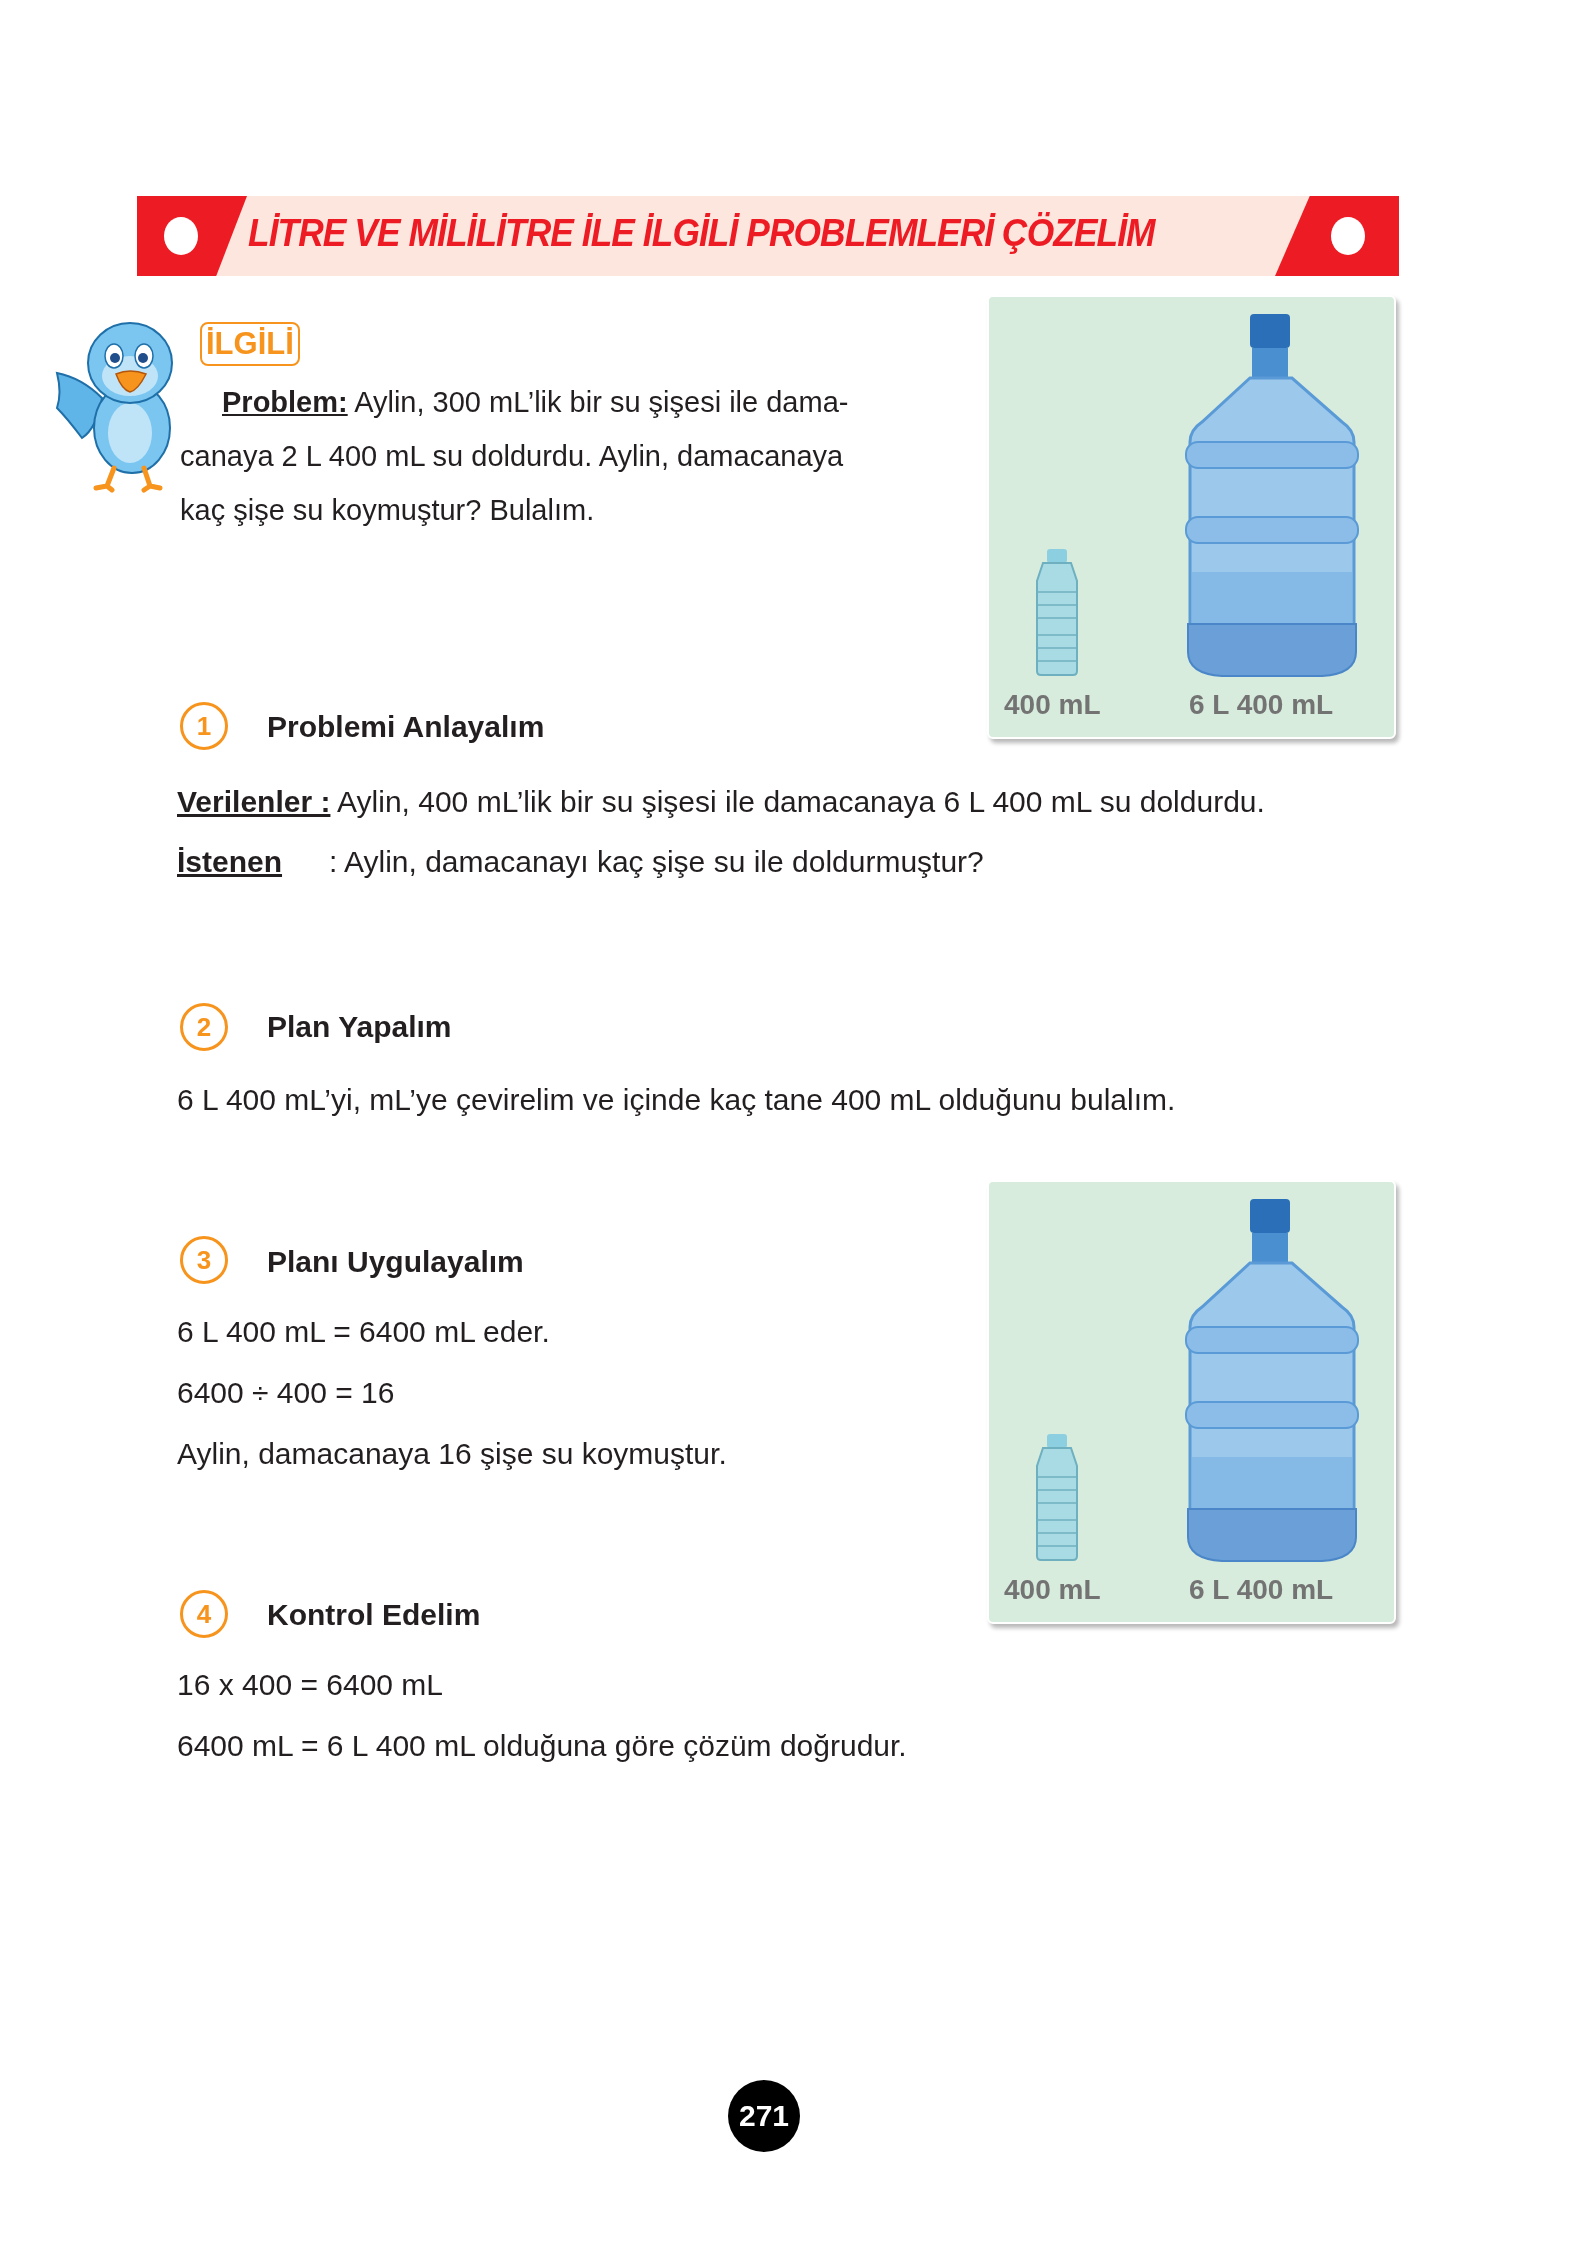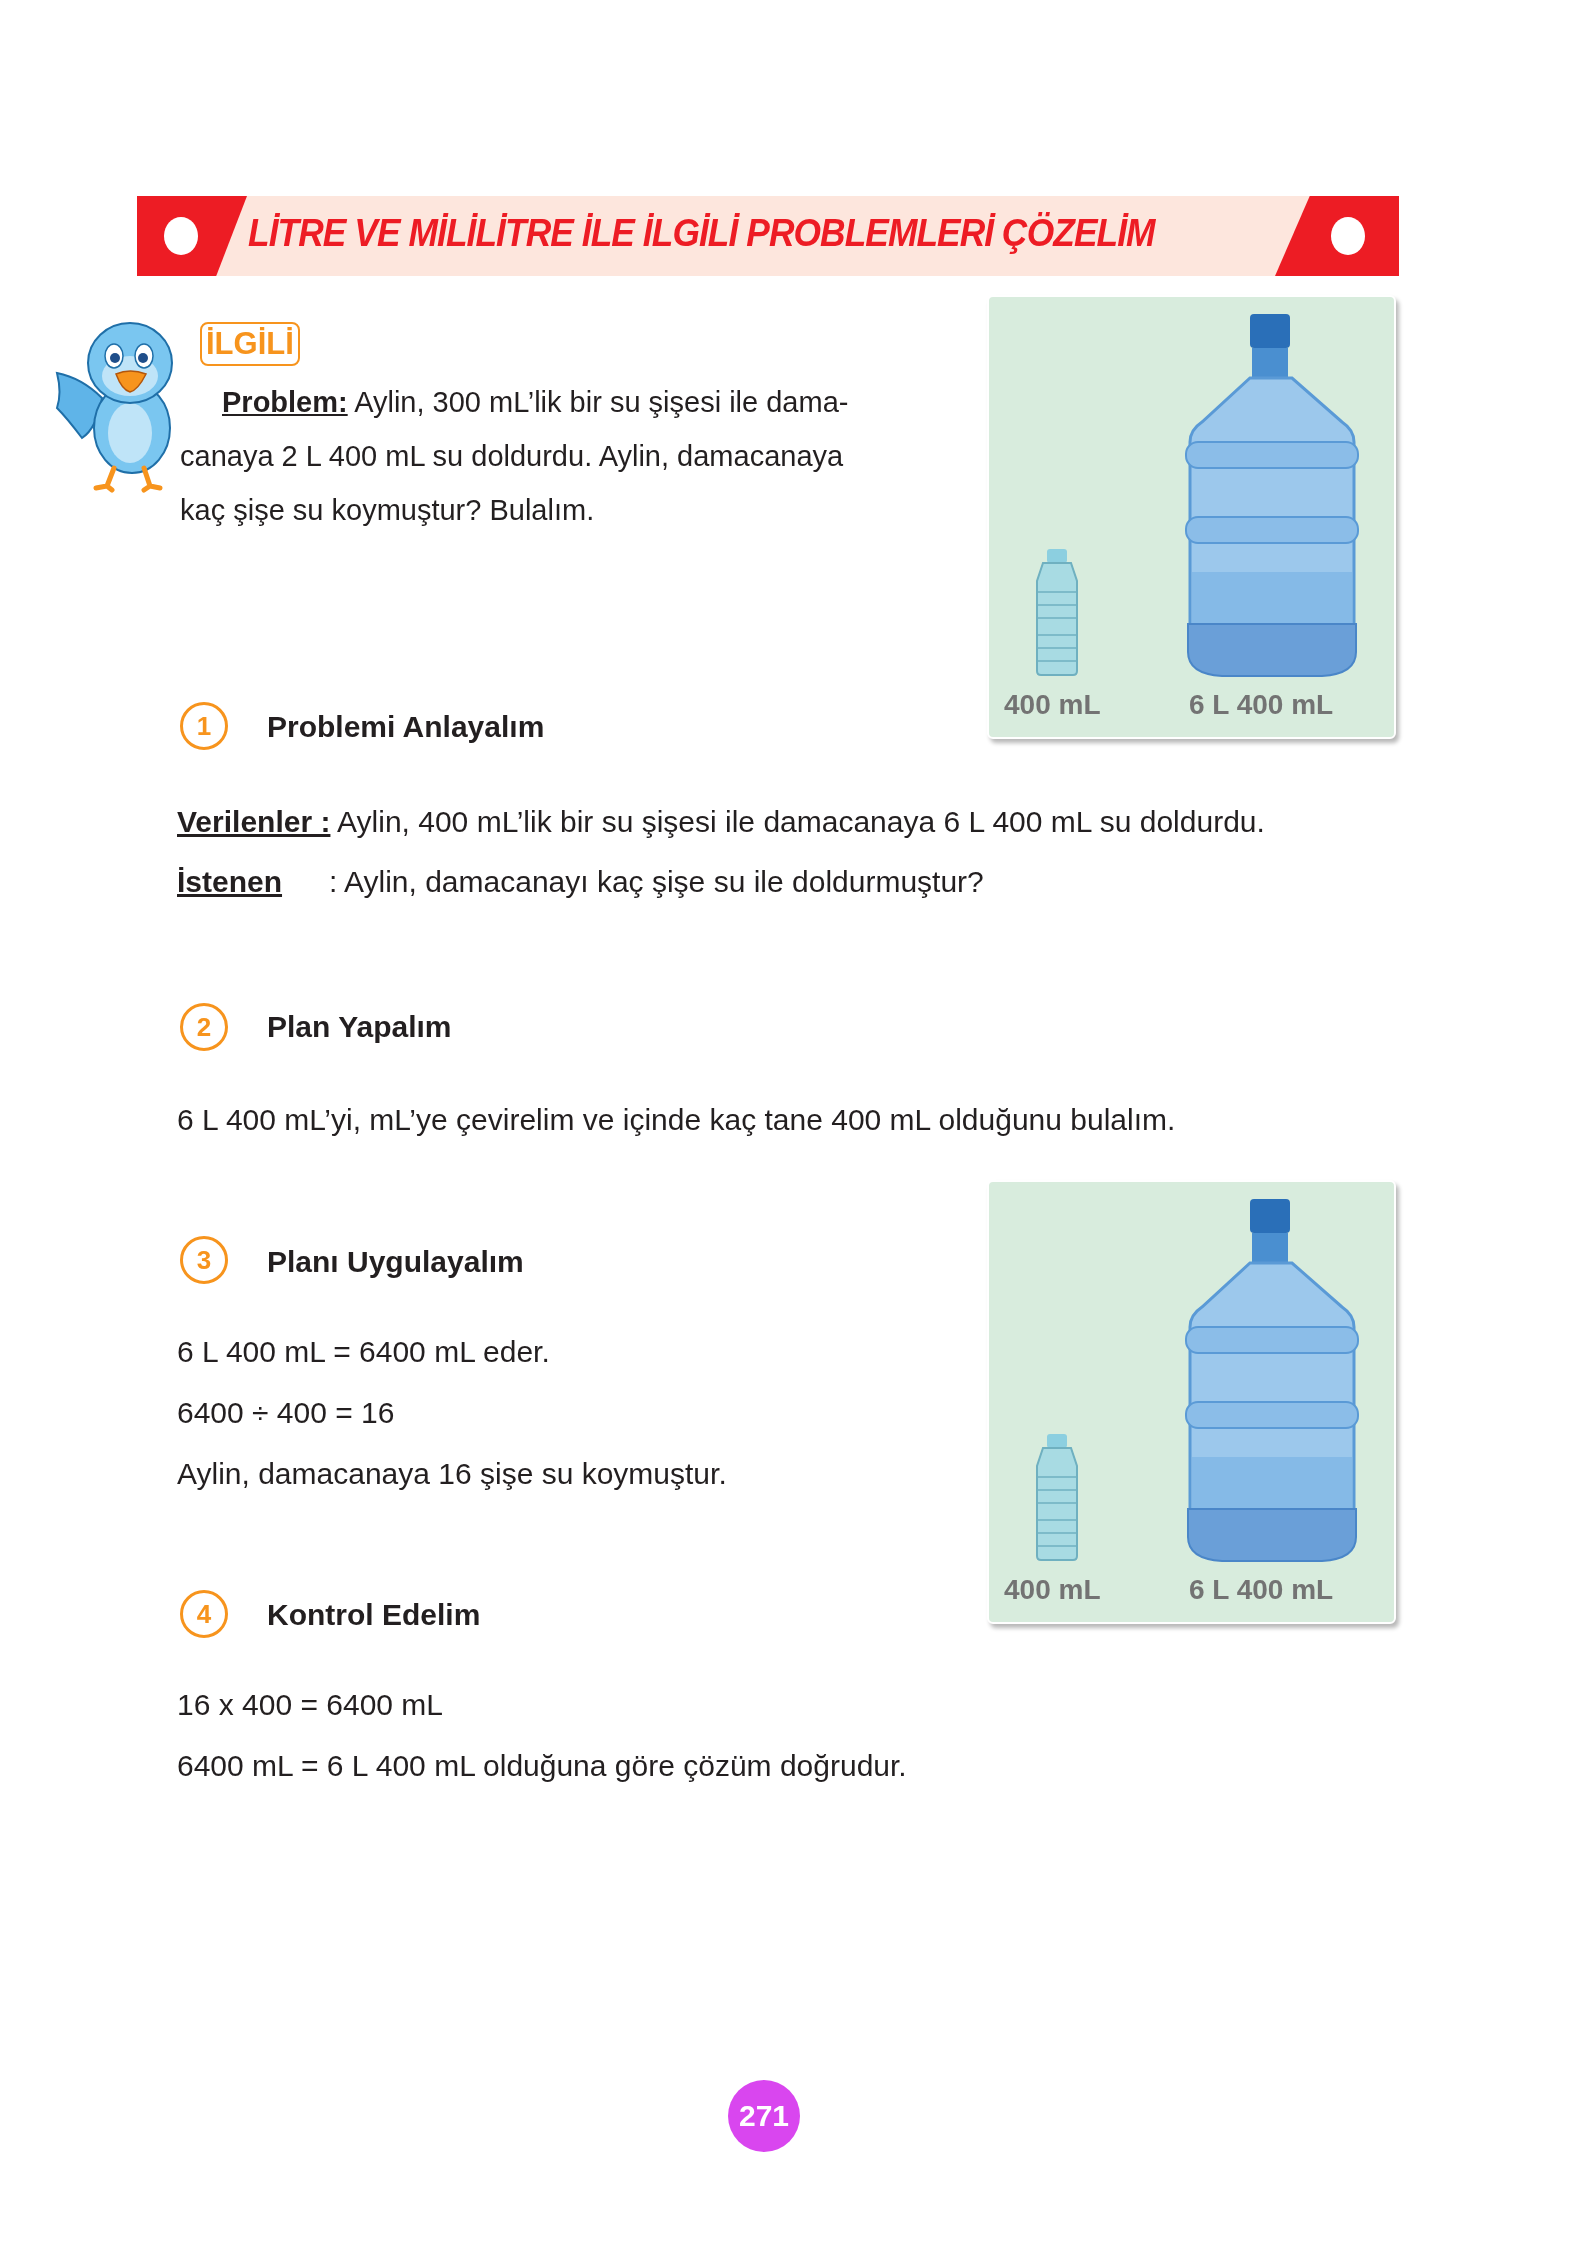--- a/index.html
+++ b/index.html
@@ -31,23 +31,23 @@
 
   
   .panel { width: 405px; height: 440px; background: #d8ecdd; border-radius: 6px;
            box-shadow: 3px 4px 4px rgba(0,0,0,0.28); border: 2px solid #ffffff; }
   .panel-label { font-size: 28px; font-weight: bold; color: #737373; white-space: nowrap; }
 
   
   .step-circle { width: 42px; height: 42px; border: 3px solid #f7941d; border-radius: 50%;
                  color: #f7941d; font-size: 26px; font-weight: bold; text-align: center; line-height: 42px; }
   .step-title { font-size: 30px; font-weight: bold; white-space: nowrap; }
-  .body-line { font-size: 30px; white-space: nowrap; margin-top: 20px; }
+  .body-line { font-size: 30px; white-space: nowrap; }
 
-  .page-num { left: 728px; top: 2080px; width: 72px; height: 72px; border-radius: 50%; background: #d946ef;
+  .page-num { left: 728px; top: 2080px; width: 72px; height: 72px; border-radius: 50%; background: #000000;
               color: #fff; font-weight: bold; font-size: 30px; text-align: center; line-height: 72px; }
 </style>
 </head>
 <body>
 
 <div class="abs banner"></div>
 <div class="abs banner-left"></div>
 <div class="abs banner-right"></div>
 <div class="abs banner-dot" style="left:164px; top:217px;"></div>
 <div class="abs banner-dot" style="left:1331px; top:217px;"></div>

